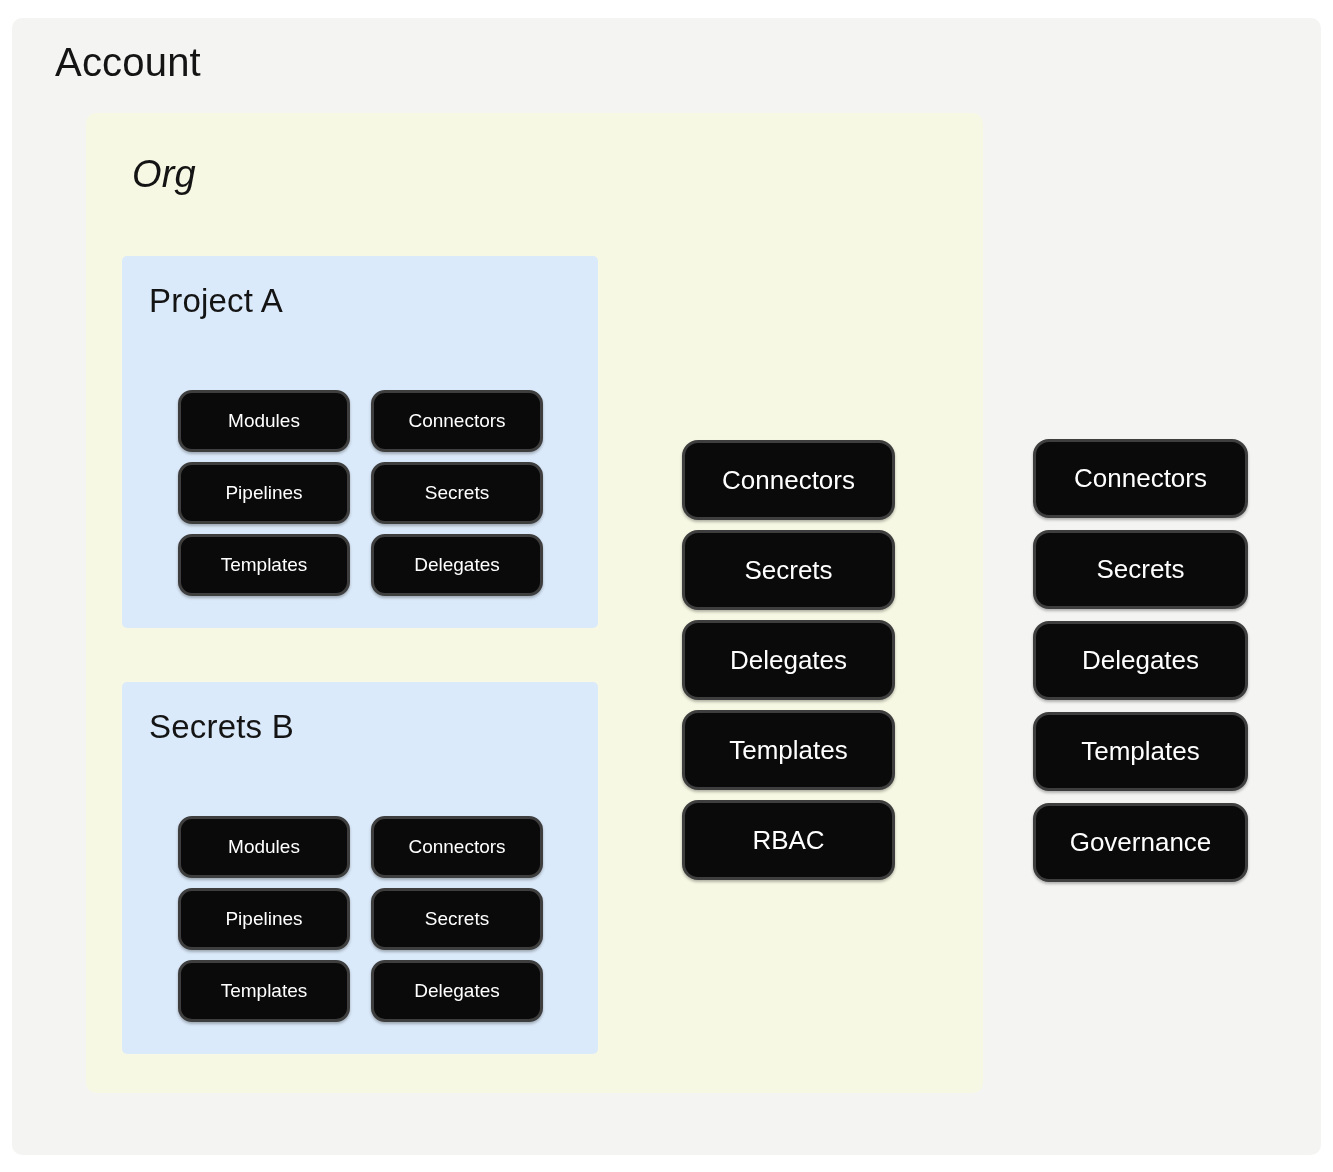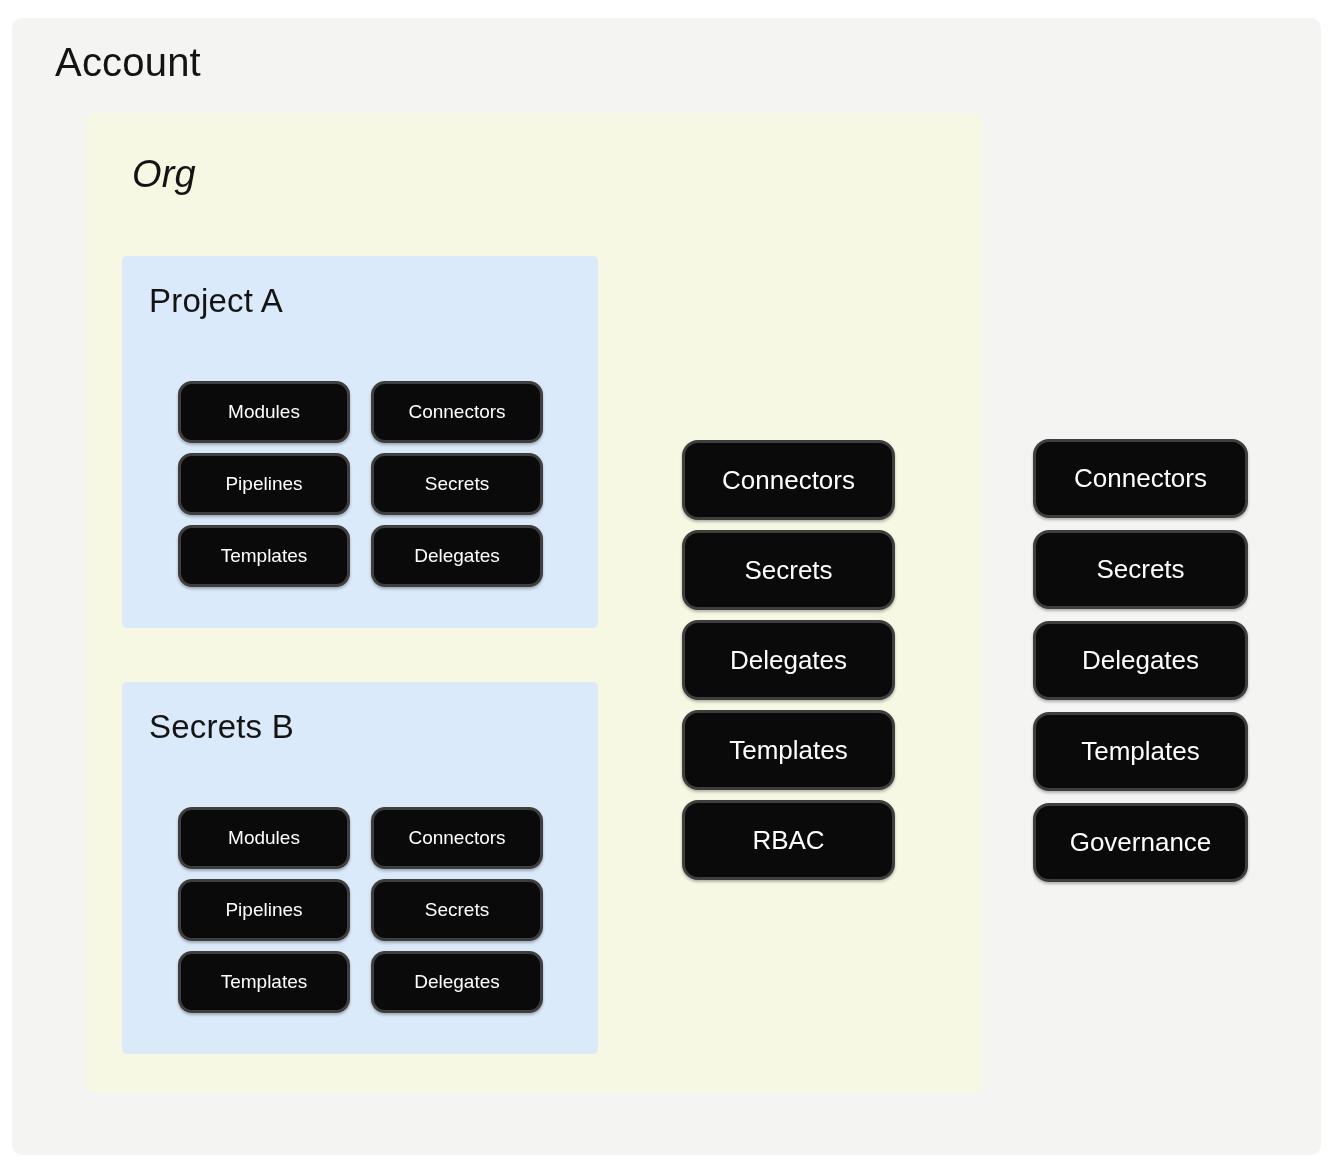--- a/index.html
+++ b/index.html
@@ -53,21 +53,21 @@
   }
   .project-a { top: 143px; }
   .project-b { top: 569px; }
   .project-title {
     position: absolute;
     left: 27px; top: 26px;
     font-size: 33px;
   }
   .project-pill-grid {
     position: absolute;
-    left: 56px; top: 125px;
+    left: 56px; top: 134px;
     width: 366px;
     display: grid;
     grid-template-columns: 172px 172px;
     column-gap: 21px;
     row-gap: 10px;
   }
   .pill {
     background: #0a0a0a;
     border: 3px solid #3e3e3e;
     color: #ffffff;

